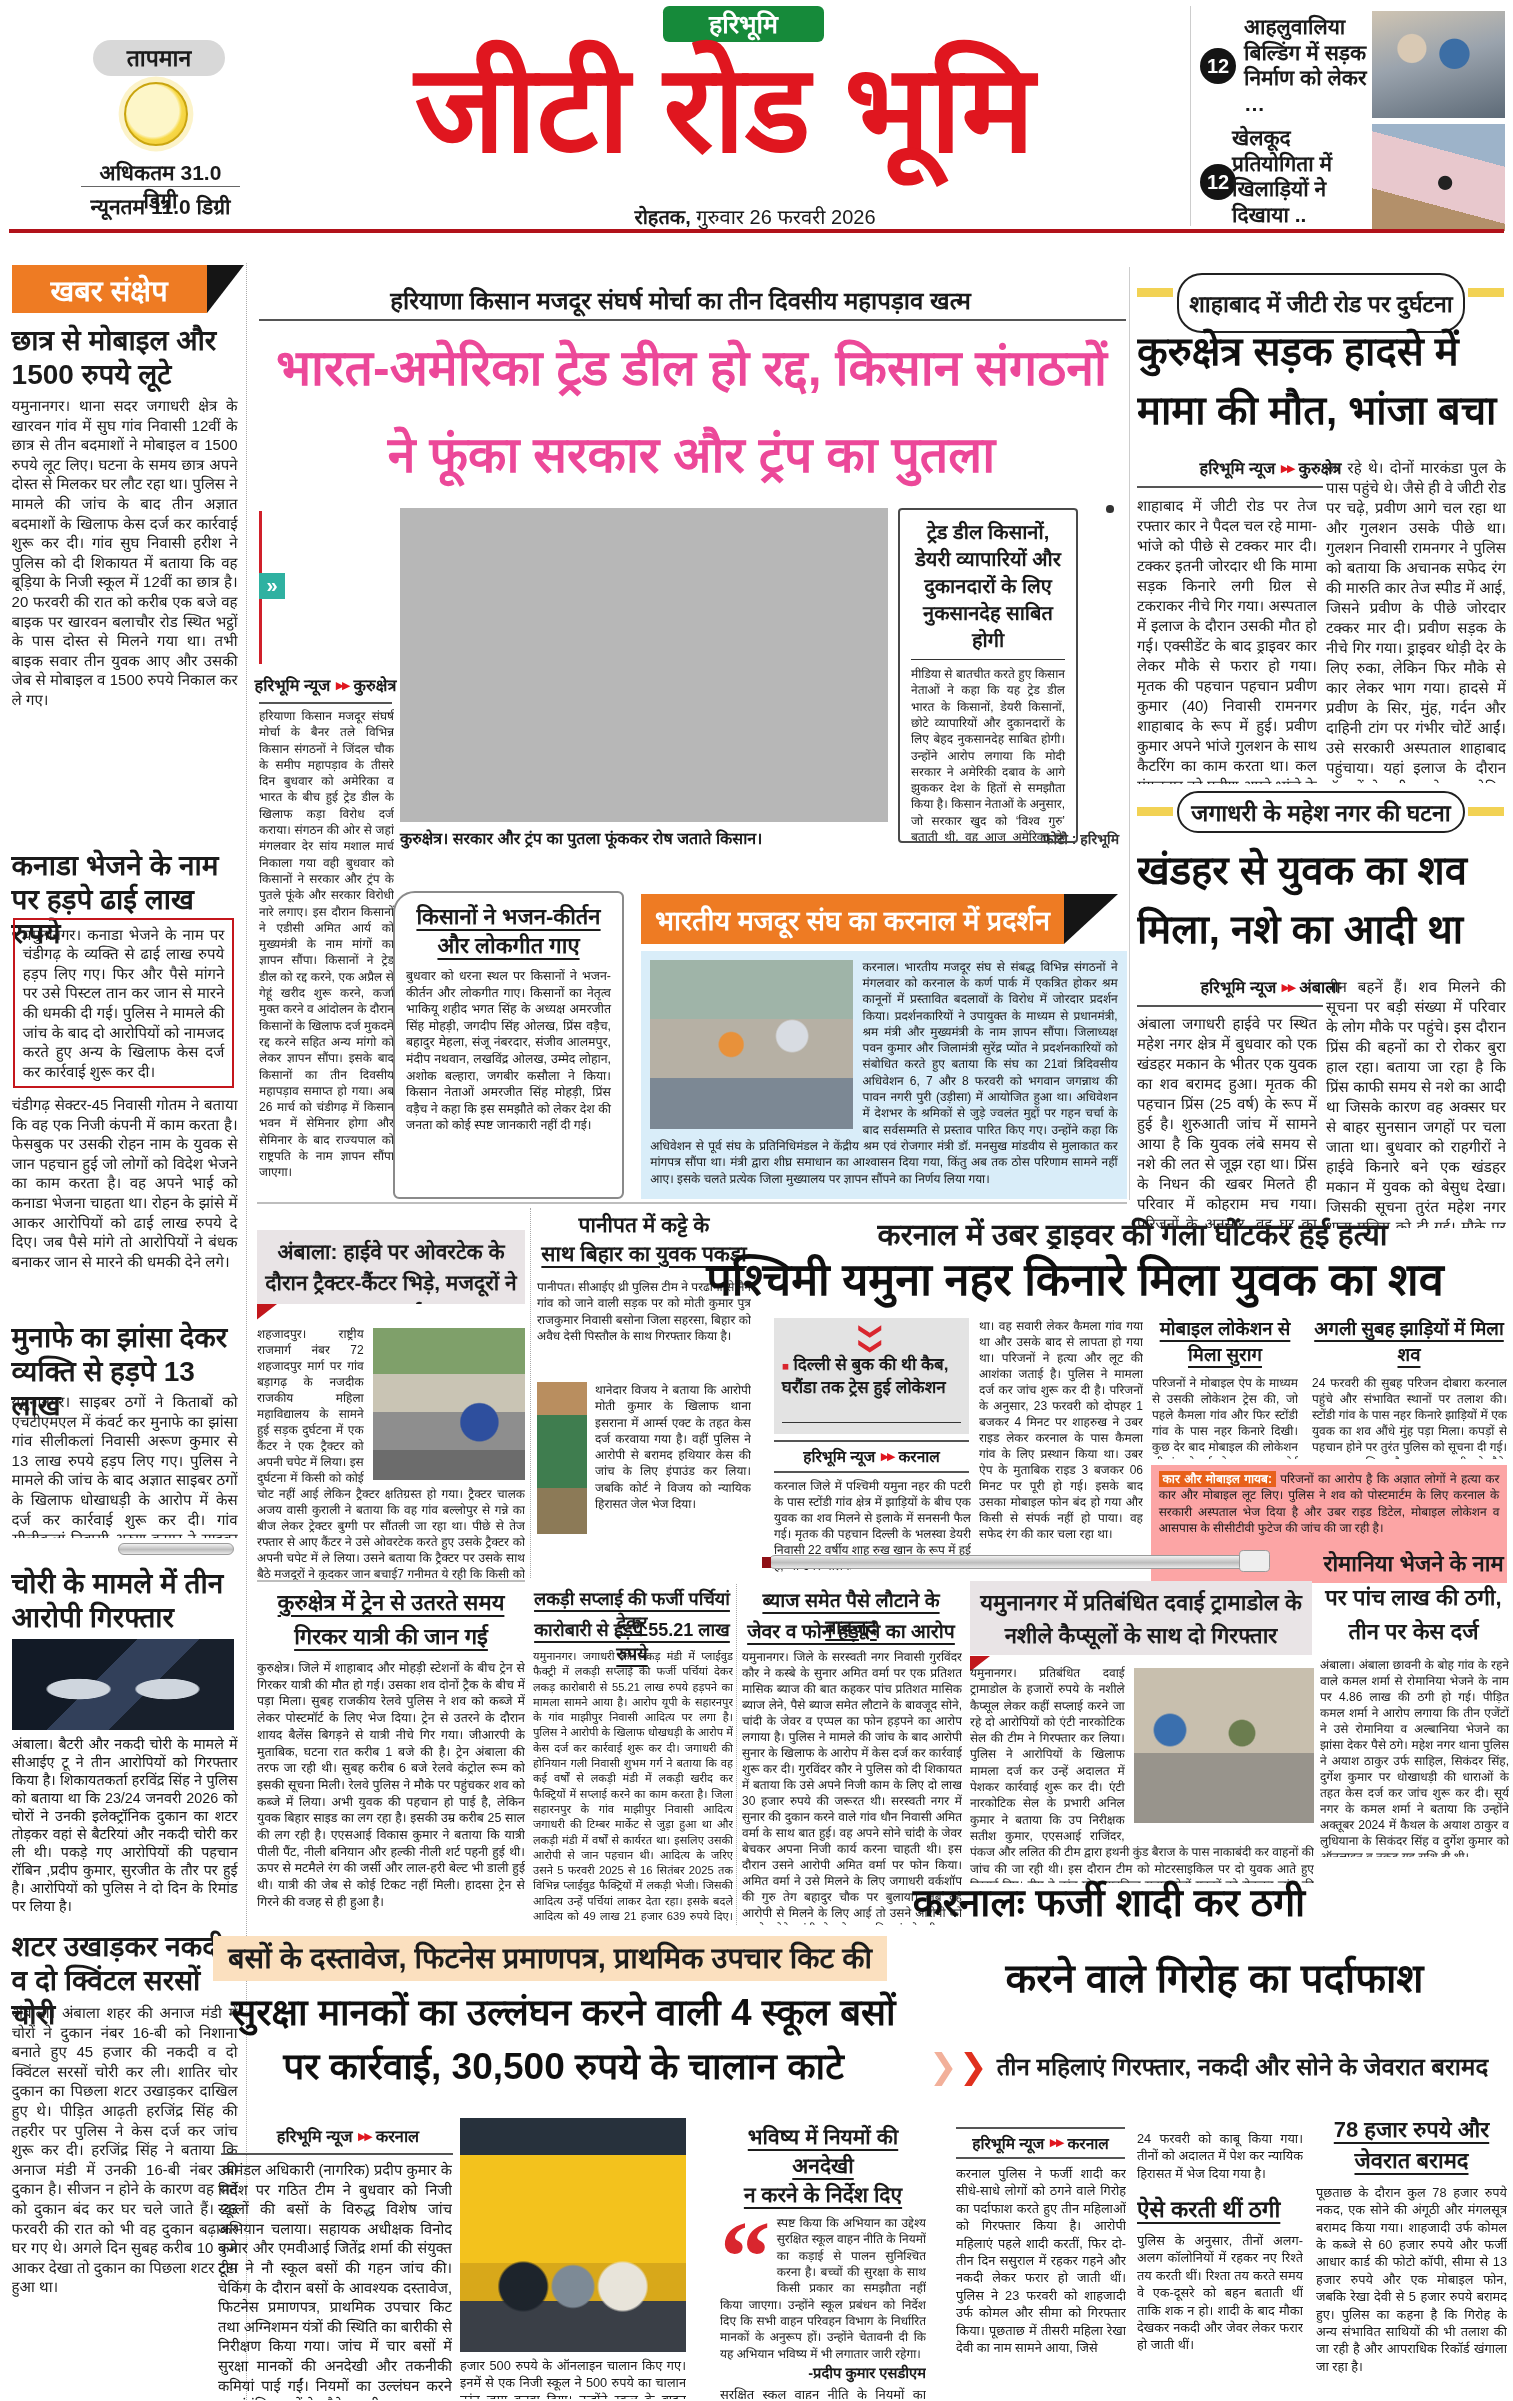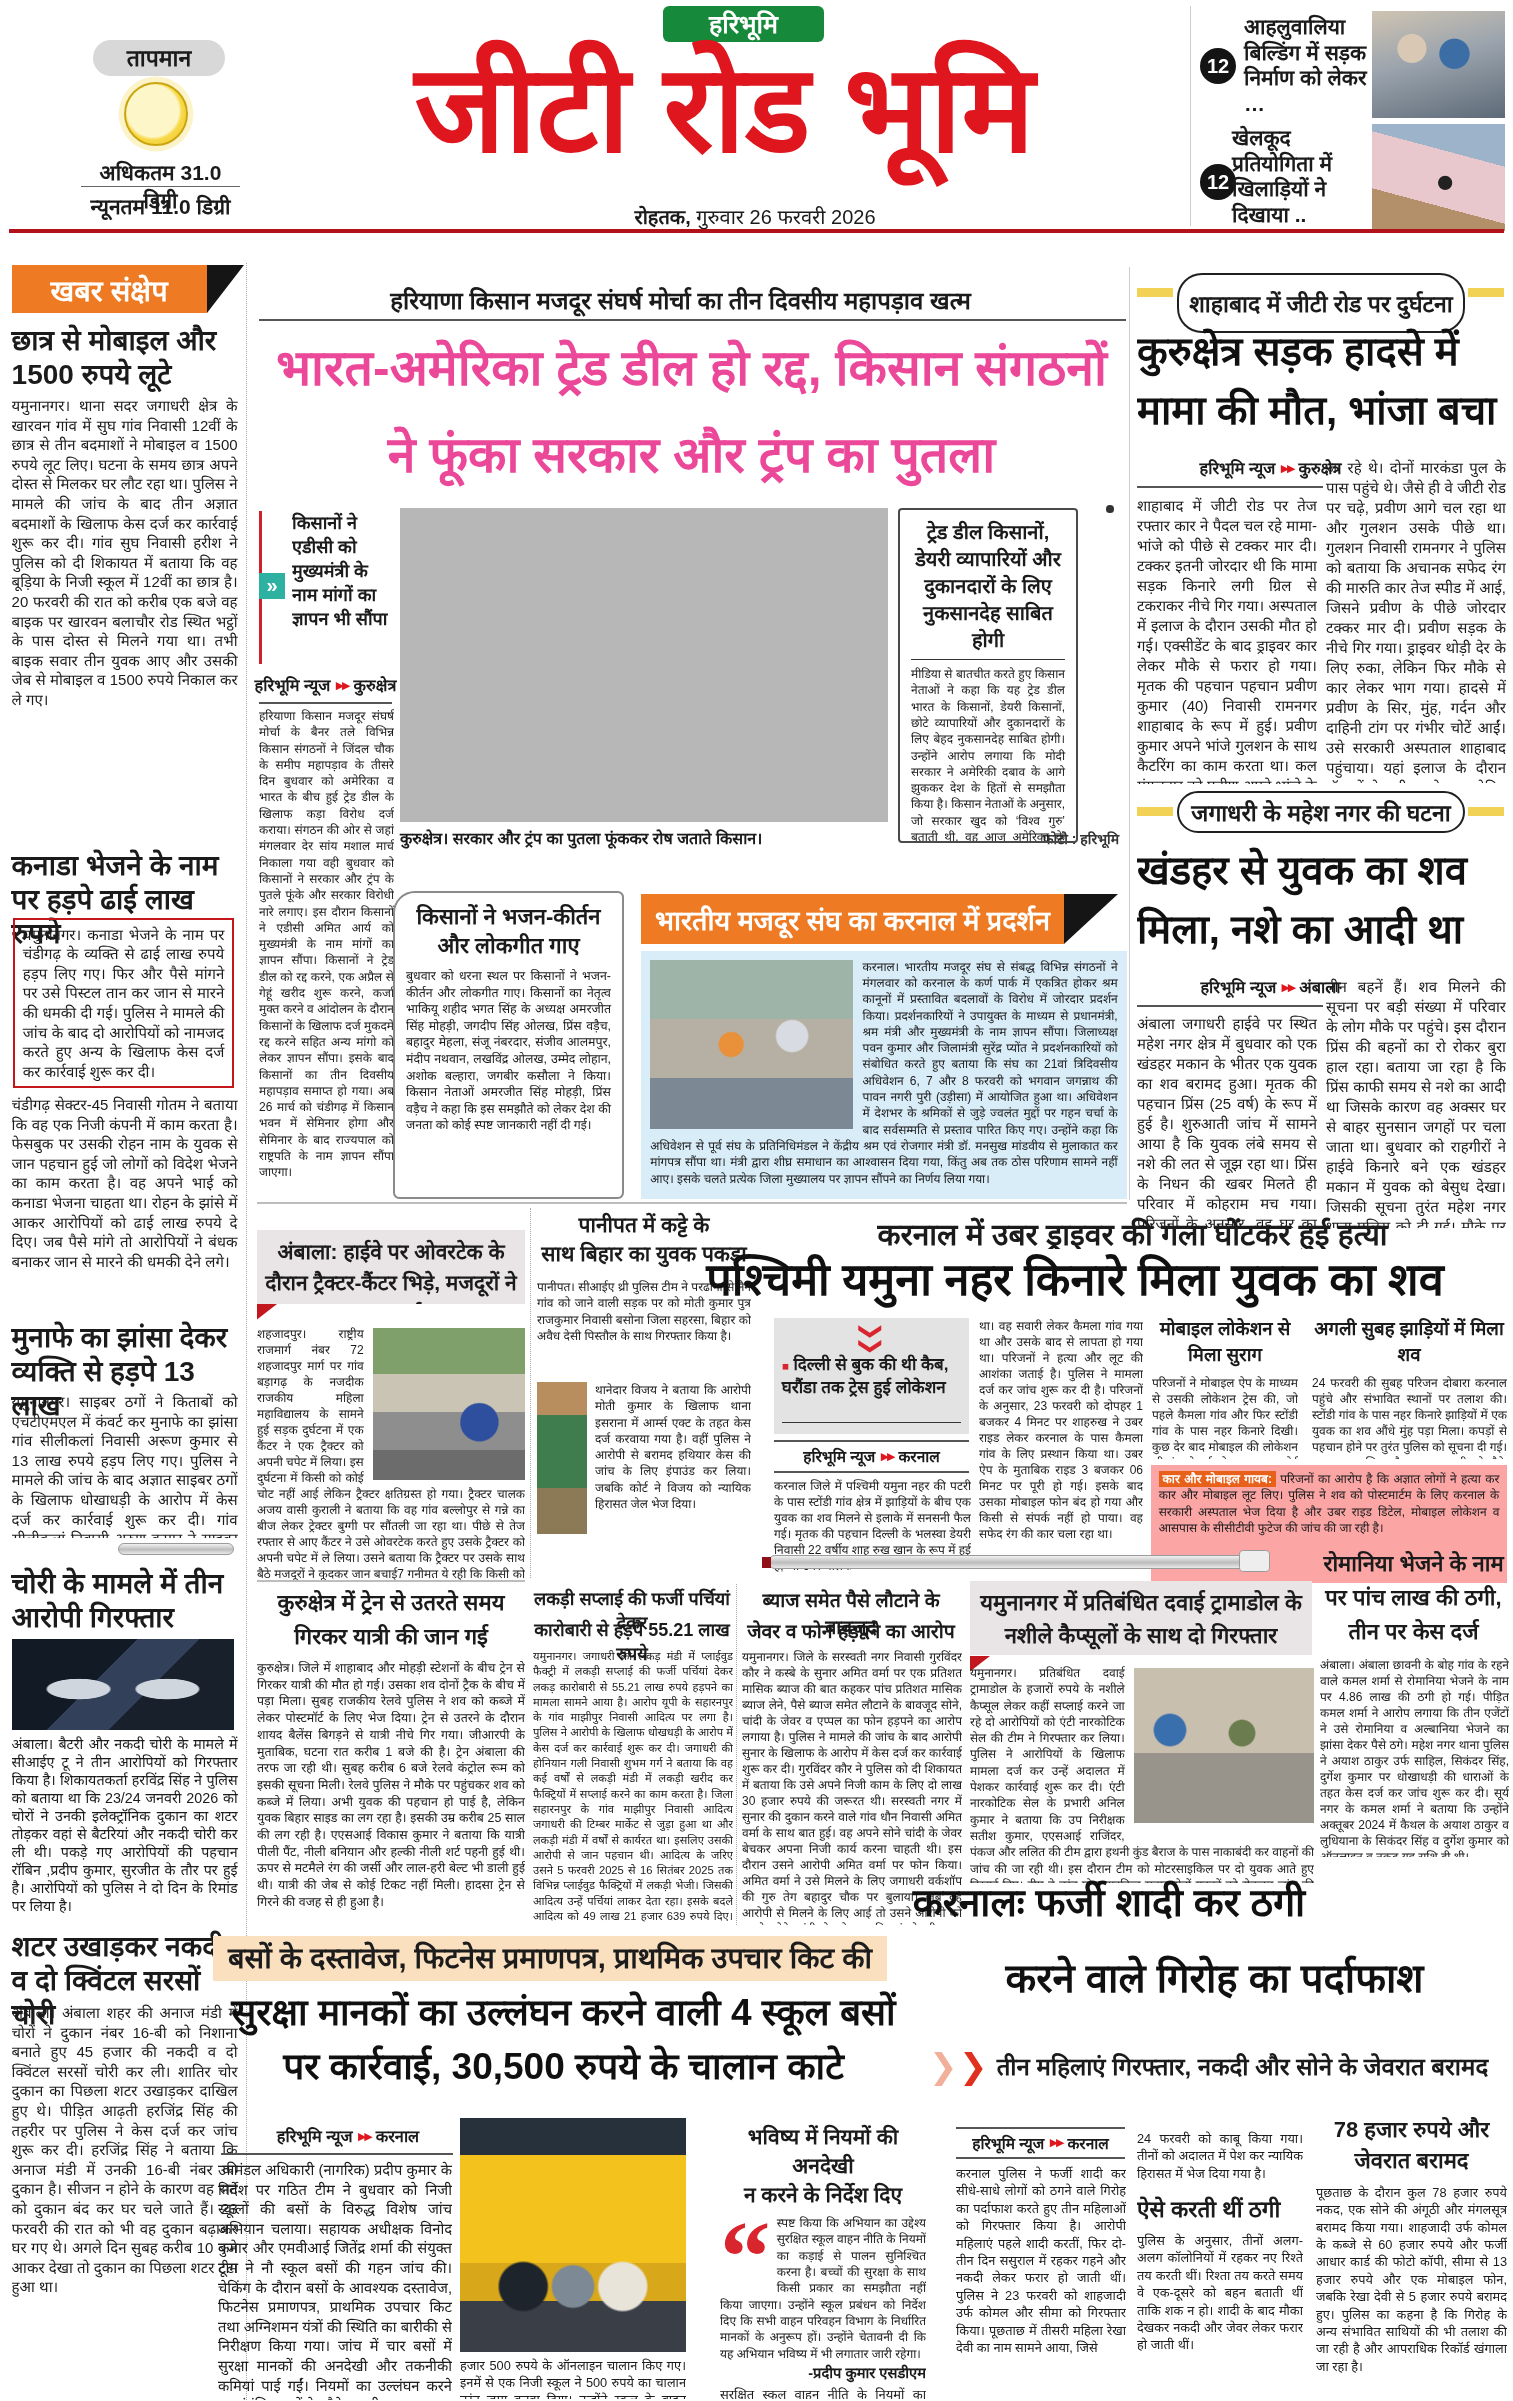--- a/index.html
+++ b/index.html
@@ -13,21 +13,21 @@
   .photo{background-size:cover;background-color:#b7b7b7}
   .pill{border:2.3px solid #202020;border-radius:25px;display:flex;align-items:center;justify-content:center;font-weight:bold;background:#fff}
   .dash{background:#f2d254;height:9.3px}
   .byline{display:flex;align-items:center;justify-content:center;gap:5.4px;font-weight:bold;white-space:nowrap}
   .sep{color:#e0161f;font-size:11px;letter-spacing:-2.3px;font-weight:bold}
   .rule{background:#555}
   .dot-v{border-left:1.5px dotted #a8a8a8}
   .sol-v{border-left:1.5px solid #cdcdcd}
   .ribbon{background:#ee7b23;color:#fff;font-weight:bold;display:flex;align-items:center;justify-content:center}
   .fold{background:#151515;clip-path:polygon(0 0,100% 0,0 100%)}
-  .underl{text-underline-offset:5.4px;text-decoration-thickness:1.5px}
+  .underl{text-decoration:underline;text-underline-offset:5.4px;text-decoration-thickness:1.5px}
   .graybox{background:#e9e4e6}
   .circle12{background:#141414;color:#fff;border-radius:50%;display:flex;align-items:center;justify-content:center;font-weight:bold;font-size:20px}
   .roll{background:linear-gradient(180deg,#f1f1f1,#bdbdbd 55%,#e9e9e9);border:0.8px solid #9a9a9a;border-radius:7px}
 </style>
 </head>
 <body>
 
 <div id="page">
 
   <div class="abs ctr b" style="left:93px;top:40px;width:132px;height:36px;line-height:36px;background:#d8d8d8;border-radius:18.6px;font-size:23px">तापमान</div>
@@ -75,21 +75,20 @@
   <div class="abs b" style="left:11.6px;top:1930px;width:226px;height:70px;font-size:28px;line-height:34px">शटर उखाड़कर नकदी व दो क्विंटल सरसों चोरी</div>
   <div class="abs j clip" style="left:11.6px;top:2003px;width:226px;height:396px;font-size:15px;line-height:19.6px">अंबाला। अंबाला शहर की अनाज मंडी में चोरों ने दुकान नंबर 16-बी को निशाना बनाते हुए 45 हजार की नकदी व दो क्विंटल सरसों चोरी कर ली। शातिर चोर दुकान का पिछला शटर उखाड़कर दाखिल हुए थे। पीड़ित आढ़ती हरजिंद्र सिंह की तहरीर पर पुलिस ने केस दर्ज कर जांच शुरू कर दी। हरजिंद्र सिंह ने बताया कि अनाज मंडी में उनकी 16-बी नंबर की दुकान है। सीजन न होने के कारण वह रात को दुकान बंद कर घर चले जाते हैं। 23 फरवरी की रात को भी वह दुकान बढ़ाकर घर गए थे। अगले दिन सुबह करीब 10 बजे आकर देखा तो दुकान का पिछला शटर टूटा हुआ था।</div>
 
   <div class="abs ctr b" style="left:247px;top:283px;width:867px;height:33px;font-size:24px">हरियाणा किसान मजदूर संघर्ष मोर्चा का तीन दिवसीय महापड़ाव खत्म</div>
   <div class="abs rule" style="left:259px;top:319px;width:867px;height:1.5px"></div>
   <div class="abs ctr b clip" style="left:256px;top:325px;width:871px;height:180px;font-size:50px;line-height:87px;color:#ec4899">भारत-अमेरिका ट्रेड डील हो रद्द, किसान संगठनों ने फूंका सरकार और ट्रंप का पुतला</div>
 
   <div class="abs" style="left:259px;top:511px;width:133px;height:153px">
     <div class="abs" style="left:0;top:0;width:3.1px;height:153px;background:#d0202a"></div>
     <div class="abs ctr" style="left:0;top:62px;width:26px;height:26px;line-height:25px;background:#2fb1a1;color:#fff;font-size:20px;font-weight:bold">»</div>
-    <div class="abs b clip" style="left:33px;top:0;width:101px;height:153px;font-size:18px;line-height:24px">किसानों ने एडीसी को मुख्यमंत्री के नाम मांगों का ज्ञापन भी सौंपा</div>
   </div>
   <div class="abs byline" style="left:259px;top:672px;width:133px;height:26px;font-size:16.3px">
     <span>हरिभूमि न्यूज</span>
       <span class="sep">▶▶</span>
       <span>कुरुक्षेत्र</span>
   </div>
   <div class="abs rule" style="left:259px;top:702px;width:133px;height:1.5px"></div>
   <div class="abs j clip" style="left:259px;top:708px;width:135px;height:516px;font-size:12px;line-height:16.3px">हरियाणा किसान मजदूर संघर्ष मोर्चा के बैनर तले विभिन्न किसान संगठनों ने जिंदल चौक के समीप महापड़ाव के तीसरे दिन बुधवार को अमेरिका व भारत के बीच हुई ट्रेड डील के खिलाफ कड़ा विरोध दर्ज कराया। संगठन की ओर से जहां मंगलवार देर सांय मशाल मार्च निकाला गया वही बुधवार को किसानों ने सरकार और ट्रंप के पुतले फूंके और सरकार विरोधी नारे लगाए। इस दौरान किसानों ने एडीसी अमित आर्य को मुख्यमंत्री के नाम मांगों का ज्ञापन सौंपा। किसानों ने ट्रेड डील को रद्द करने, एक अप्रैल से गेहूं खरीद शुरू करने, कर्जा मुक्त करने व आंदोलन के दौरान किसानों के खिलाफ दर्ज मुकदमें रद्द करने सहित अन्य मांगो को लेकर ज्ञापन सौंपा। इसके बाद किसानों का तीन दिवसीय महापड़ाव समाप्त हो गया। अब 26 मार्च को चंडीगढ़ में किसान भवन में सेमिनार होगा और सेमिनार के बाद राज्यपाल को राष्ट्रपति के नाम ज्ञापन सौंपा जाएगा।</div>
 
   <div class="abs photo" style="left:400px;top:508px;width:488px;height:314px;background-image:radial-gradient(circle at 22% 60%,#f2c country 0,transparent 0),radial-gradient(circle at 20% 58%,#f4c53f 0 7%,transparent 8%),radial-gradient(circle at 72% 28%,#e8b82f 0 6%,transparent 7%),radial-gradient(circle at 55% 38%,#8a9b4a 0 9%,transparent 10%),linear-gradient(70deg,transparent 52%,#3d8f3d 53% 60%,transparent 61%),linear-gradient(160deg,#c9d5e0 0%,#a9bac8 30%,#81959f 55%,#5d7489 80%,#41586d 100%)"></div>

